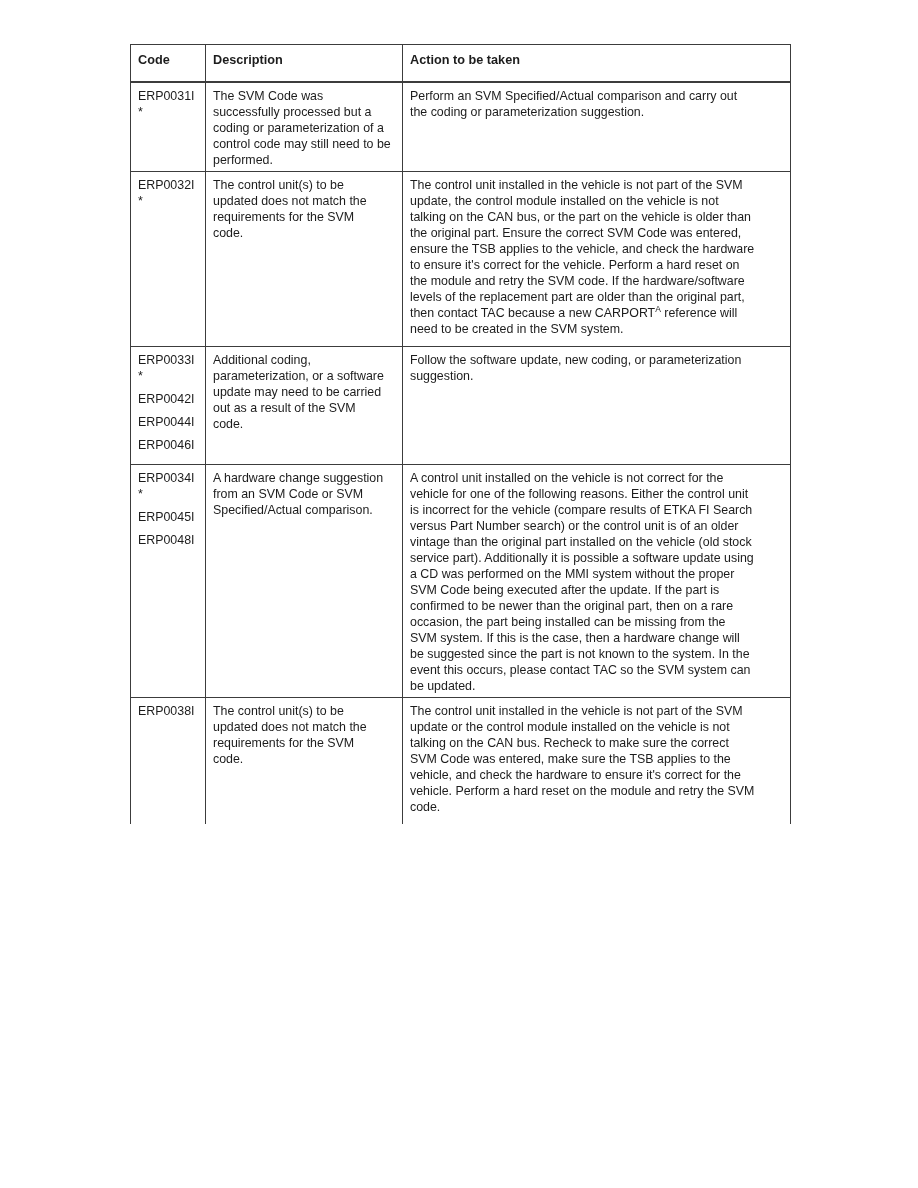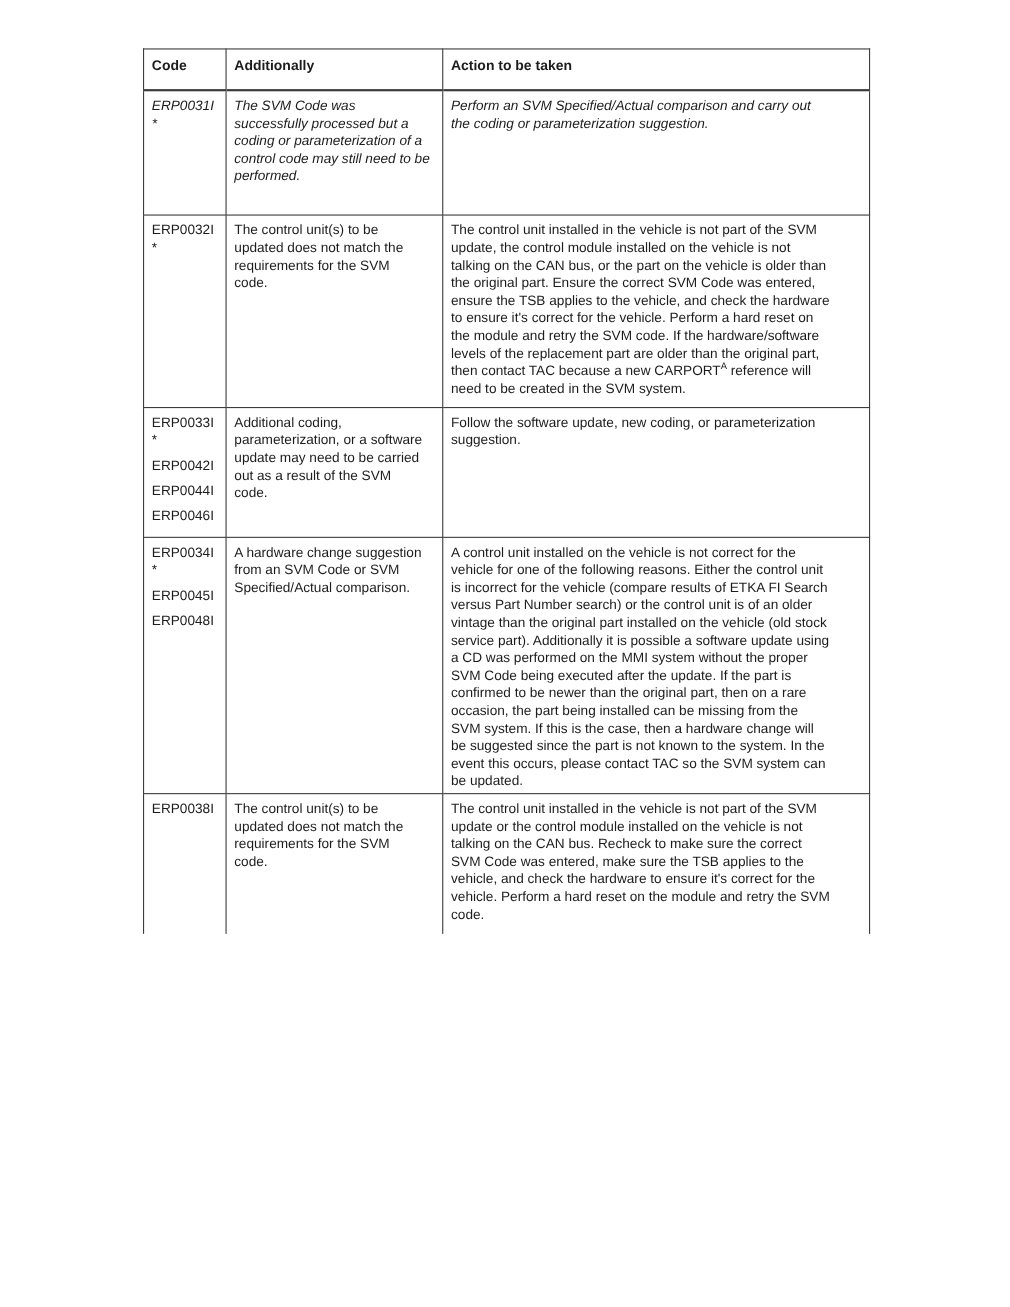--- a/index.html
+++ b/index.html
@@ -33,21 +33,21 @@
     overflow: hidden;
   }
   .doc-table th {
     font-weight: bold;
     text-align: left;
     font-size: 12.7px;
     border-bottom-width: 2px;
     padding-top: 7px;
   }
   tr.row-header { height: 37px; }
-  tr.row-0 { height: 114px; font-style: italic; }
+  tr.row-0 { height: 89px; }
   tr.row-1 { height: 175px; }
   tr.row-2 { height: 118px; }
   tr.row-3 { height: 231px; }
   tr.row-4 { height: 127px; margin-left: 18px; }
   tr.cut td { border-bottom: 0; }
   .cell-text {
     white-space: pre-line;
   }
   .code-line {
     white-space: nowrap;
@@ -66,21 +66,21 @@
 
 <table class="doc-table">
   <colgroup>
     <col style="width:75px">
     <col style="width:197px">
     <col style="width:388px">
   </colgroup>
   <thead>
     <tr class="row-header">
       <th>Code</th>
-      <th>Additionally</th>
+      <th>Description</th>
       <th>Action to be taken</th>
     </tr>
   </thead>
   <tbody>
     <tr class="row-0">
       <td>
         <div class="code-line">ERP0031I</div>
         <div class="code-line">*</div>
       </td>
       <td>

